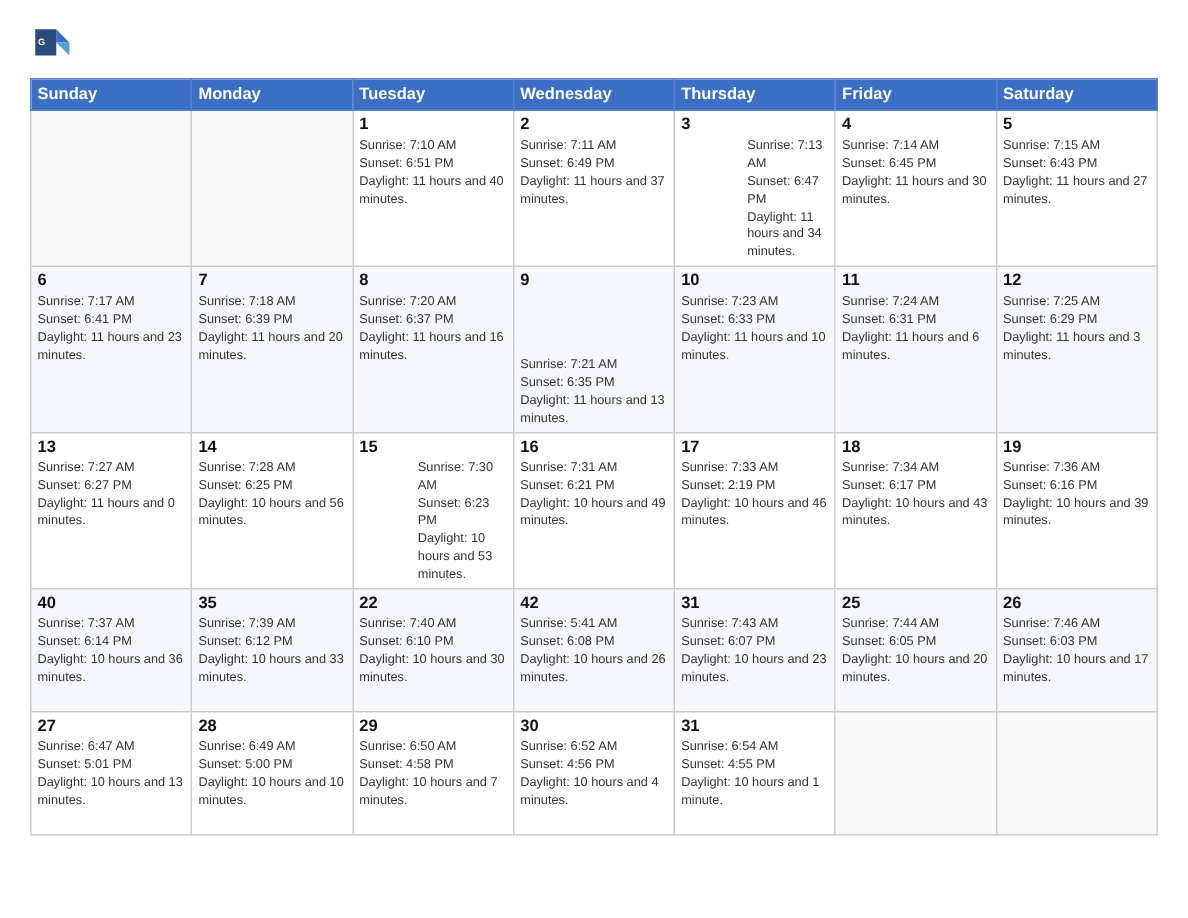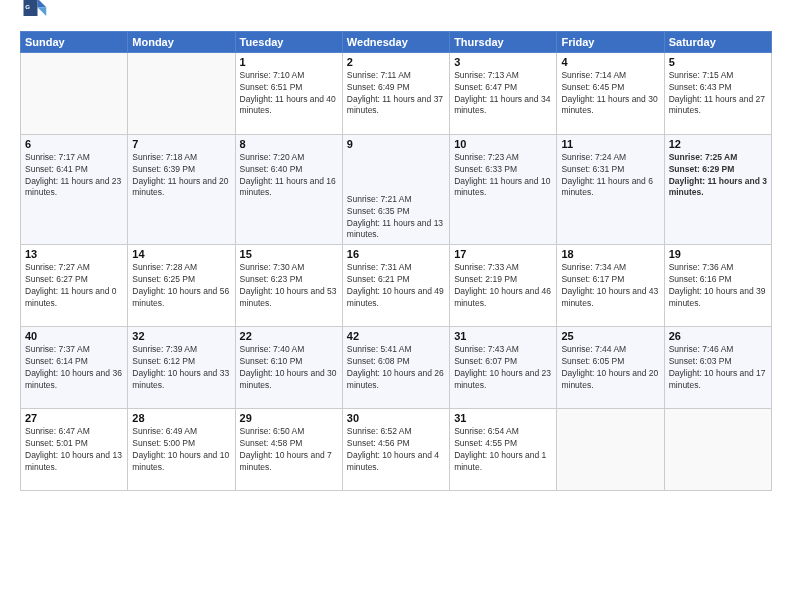--- a/index.html
+++ b/index.html
@@ -9,21 +9,20 @@
       width: 792px;
       height: 612px;
       overflow: hidden;
     }
     .page {
       width: 792px;
       height: 480px;
       padding: 16px 20px 10px 20px;
       display: flex;
       flex-direction: column;
-      justify-content: center;
     }
     .header {
       display: flex;
       align-items: flex-start;
       justify-content: space-between;
       margin-bottom: 8px;
     }
     .logo {
       display: flex;
       align-items: center;
@@ -142,21 +141,21 @@
 Daylight: 11 hours and 40 minutes.</div>
           </td>
           <td>
             <div class="day-number">2</div>
             <div class="day-info" style="white-space: pre-line;">Sunrise: 7:11 AM
 Sunset: 6:49 PM
 Daylight: 11 hours and 37 minutes.</div>
           </td>
           <td>
             <div class="day-number">3</div>
-            <div class="day-info" style="white-space: pre-line;">Sunrise: 7:13 AM
+            <div class="day-info" style="white-space: pre-line; margin-left: 44px;">Sunrise: 7:13 AM
 Sunset: 6:47 PM
 Daylight: 11 hours and 34 minutes.</div>
           </td>
           <td>
             <div class="day-number">4</div>
             <div class="day-info" style="white-space: pre-line;">Sunrise: 7:14 AM
 Sunset: 6:45 PM
 Daylight: 11 hours and 30 minutes.</div>
           </td>
           <td>
@@ -175,21 +174,21 @@
           </td>
           <td>
             <div class="day-number">7</div>
             <div class="day-info" style="white-space: pre-line;">Sunrise: 7:18 AM
 Sunset: 6:39 PM
 Daylight: 11 hours and 20 minutes.</div>
           </td>
           <td>
             <div class="day-number">8</div>
             <div class="day-info" style="white-space: pre-line;">Sunrise: 7:20 AM
-Sunset: 6:40 PM
+Sunset: 6:37 PM
 Daylight: 11 hours and 16 minutes.</div>
           </td>
           <td>
             <div class="day-number">9</div>
             <div class="day-info" style="white-space: pre-line; margin-top: 44px;">Sunrise: 7:21 AM
 Sunset: 6:35 PM
 Daylight: 11 hours and 13 minutes.</div>
           </td>
           <td>
             <div class="day-number">10</div>
@@ -198,41 +197,41 @@
 Daylight: 11 hours and 10 minutes.</div>
           </td>
           <td>
             <div class="day-number">11</div>
             <div class="day-info" style="white-space: pre-line;">Sunrise: 7:24 AM
 Sunset: 6:31 PM
 Daylight: 11 hours and 6 minutes.</div>
           </td>
           <td>
             <div class="day-number">12</div>
-            <div class="day-info" style="white-space: pre-line; font-weight: bold;">Sunrise: 7:25 AM
+            <div class="day-info" style="white-space: pre-line;">Sunrise: 7:25 AM
 Sunset: 6:29 PM
 Daylight: 11 hours and 3 minutes.</div>
           </td>
         </tr>
         <tr>
           <td>
             <div class="day-number">13</div>
             <div class="day-info" style="white-space: pre-line;">Sunrise: 7:27 AM
 Sunset: 6:27 PM
 Daylight: 11 hours and 0 minutes.</div>
           </td>
           <td>
             <div class="day-number">14</div>
             <div class="day-info" style="white-space: pre-line;">Sunrise: 7:28 AM
 Sunset: 6:25 PM
 Daylight: 10 hours and 56 minutes.</div>
           </td>
           <td>
             <div class="day-number">15</div>
-            <div class="day-info" style="white-space: pre-line;">Sunrise: 7:30 AM
+            <div class="day-info" style="white-space: pre-line; margin-left: 39px;">Sunrise: 7:30 AM
 Sunset: 6:23 PM
 Daylight: 10 hours and 53 minutes.</div>
           </td>
           <td>
             <div class="day-number">16</div>
             <div class="day-info" style="white-space: pre-line;">Sunrise: 7:31 AM
 Sunset: 6:21 PM
 Daylight: 10 hours and 49 minutes.</div>
           </td>
           <td>
@@ -255,21 +254,21 @@
           </td>
         </tr>
         <tr>
           <td>
             <div class="day-number">40</div>
             <div class="day-info" style="white-space: pre-line;">Sunrise: 7:37 AM
 Sunset: 6:14 PM
 Daylight: 10 hours and 36 minutes.</div>
           </td>
           <td>
-            <div class="day-number">32</div>
+            <div class="day-number">35</div>
             <div class="day-info" style="white-space: pre-line;">Sunrise: 7:39 AM
 Sunset: 6:12 PM
 Daylight: 10 hours and 33 minutes.</div>
           </td>
           <td>
             <div class="day-number">22</div>
             <div class="day-info" style="white-space: pre-line;">Sunrise: 7:40 AM
 Sunset: 6:10 PM
 Daylight: 10 hours and 30 minutes.</div>
           </td>

